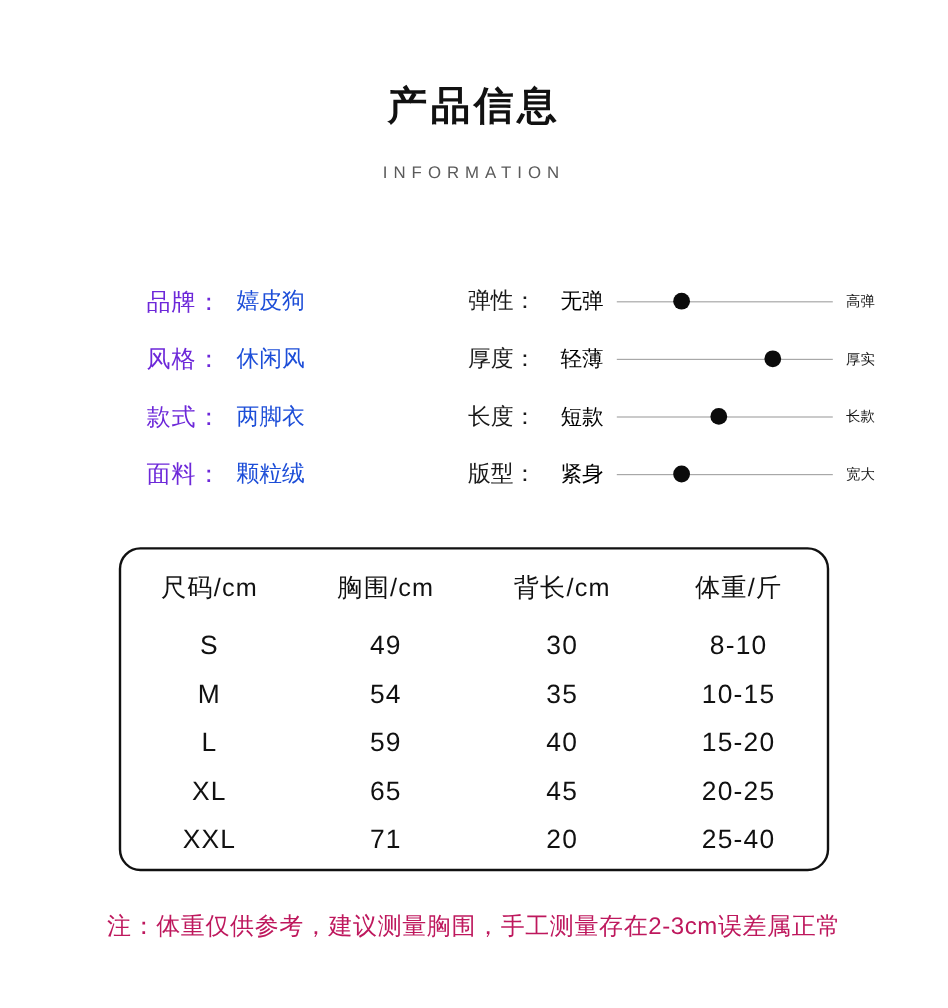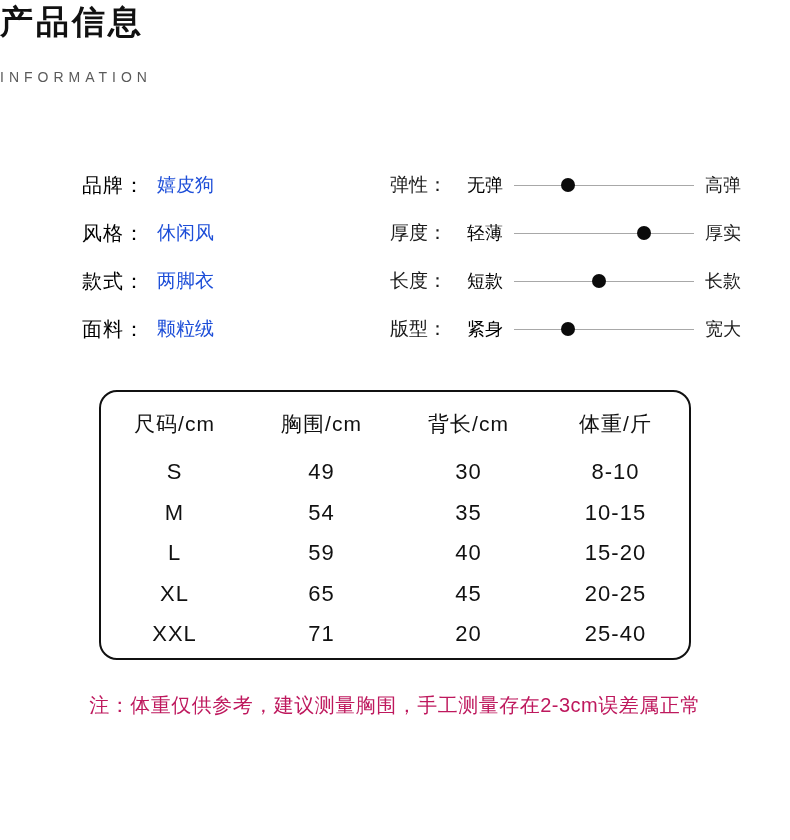--- a/index.html
+++ b/index.html
@@ -9,21 +9,21 @@
     width: 790px;
     height: 840px;
     margin: 0 auto;
     background: #ffffff;
     font-family: "Liberation Sans", "DejaVu Sans", sans-serif;
     color: #111111;
     overflow: hidden;
   }
 
   
-  .header { text-align: left; }
+  .header { text-align: center; padding-top: 66px; }
   .title {
     font-size: 33px;
     font-weight: 700;
     letter-spacing: 3px;
     color: #111111;
   }
   .subtitle {
     margin-top: 24px;
     font-size: 14px;
     font-weight: 400;
@@ -34,28 +34,28 @@
   
   .specs {
     display: flex;
     margin-top: 76px;
   }
   .attrs {
     width: 340px;
     padding-left: 82px;
   }
   .attr-row { height: 48px; display: flex; align-items: center; }
-  .attr-label { font-size: 20px; letter-spacing: 1px; color: #000000; white-space: nowrap; }
+  .attr-label { font-size: 20px; letter-spacing: 1px; color: #6d28d9; white-space: nowrap; margin-left: 40px; }
   .attr-value { font-size: 19px; margin-left: 12px; color: #1d4ed8; white-space: nowrap; }
 
   .sliders { flex: 1; padding-left: 50px; }
   .slider-row { height: 48px; display: flex; align-items: center; }
   .slider-label { font-size: 19px; color: #1a1a1a; white-space: nowrap; }
   .slider-min { font-size: 18px; margin-left: 20px; color: #000000; white-space: nowrap; }
-  .slider-max { font-size: 18px; color: #1a1a1a; white-space: nowrap; text-align: right; }
+  .slider-max { font-size: 12px; color: #1a1a1a; white-space: nowrap; text-align: right; }
   .track {
     position: relative;
     width: 180px;
     height: 1px;
     background: #a8a8a8;
     margin: 0 11px;
     flex: none;
   }
   .dot {
     position: absolute;

